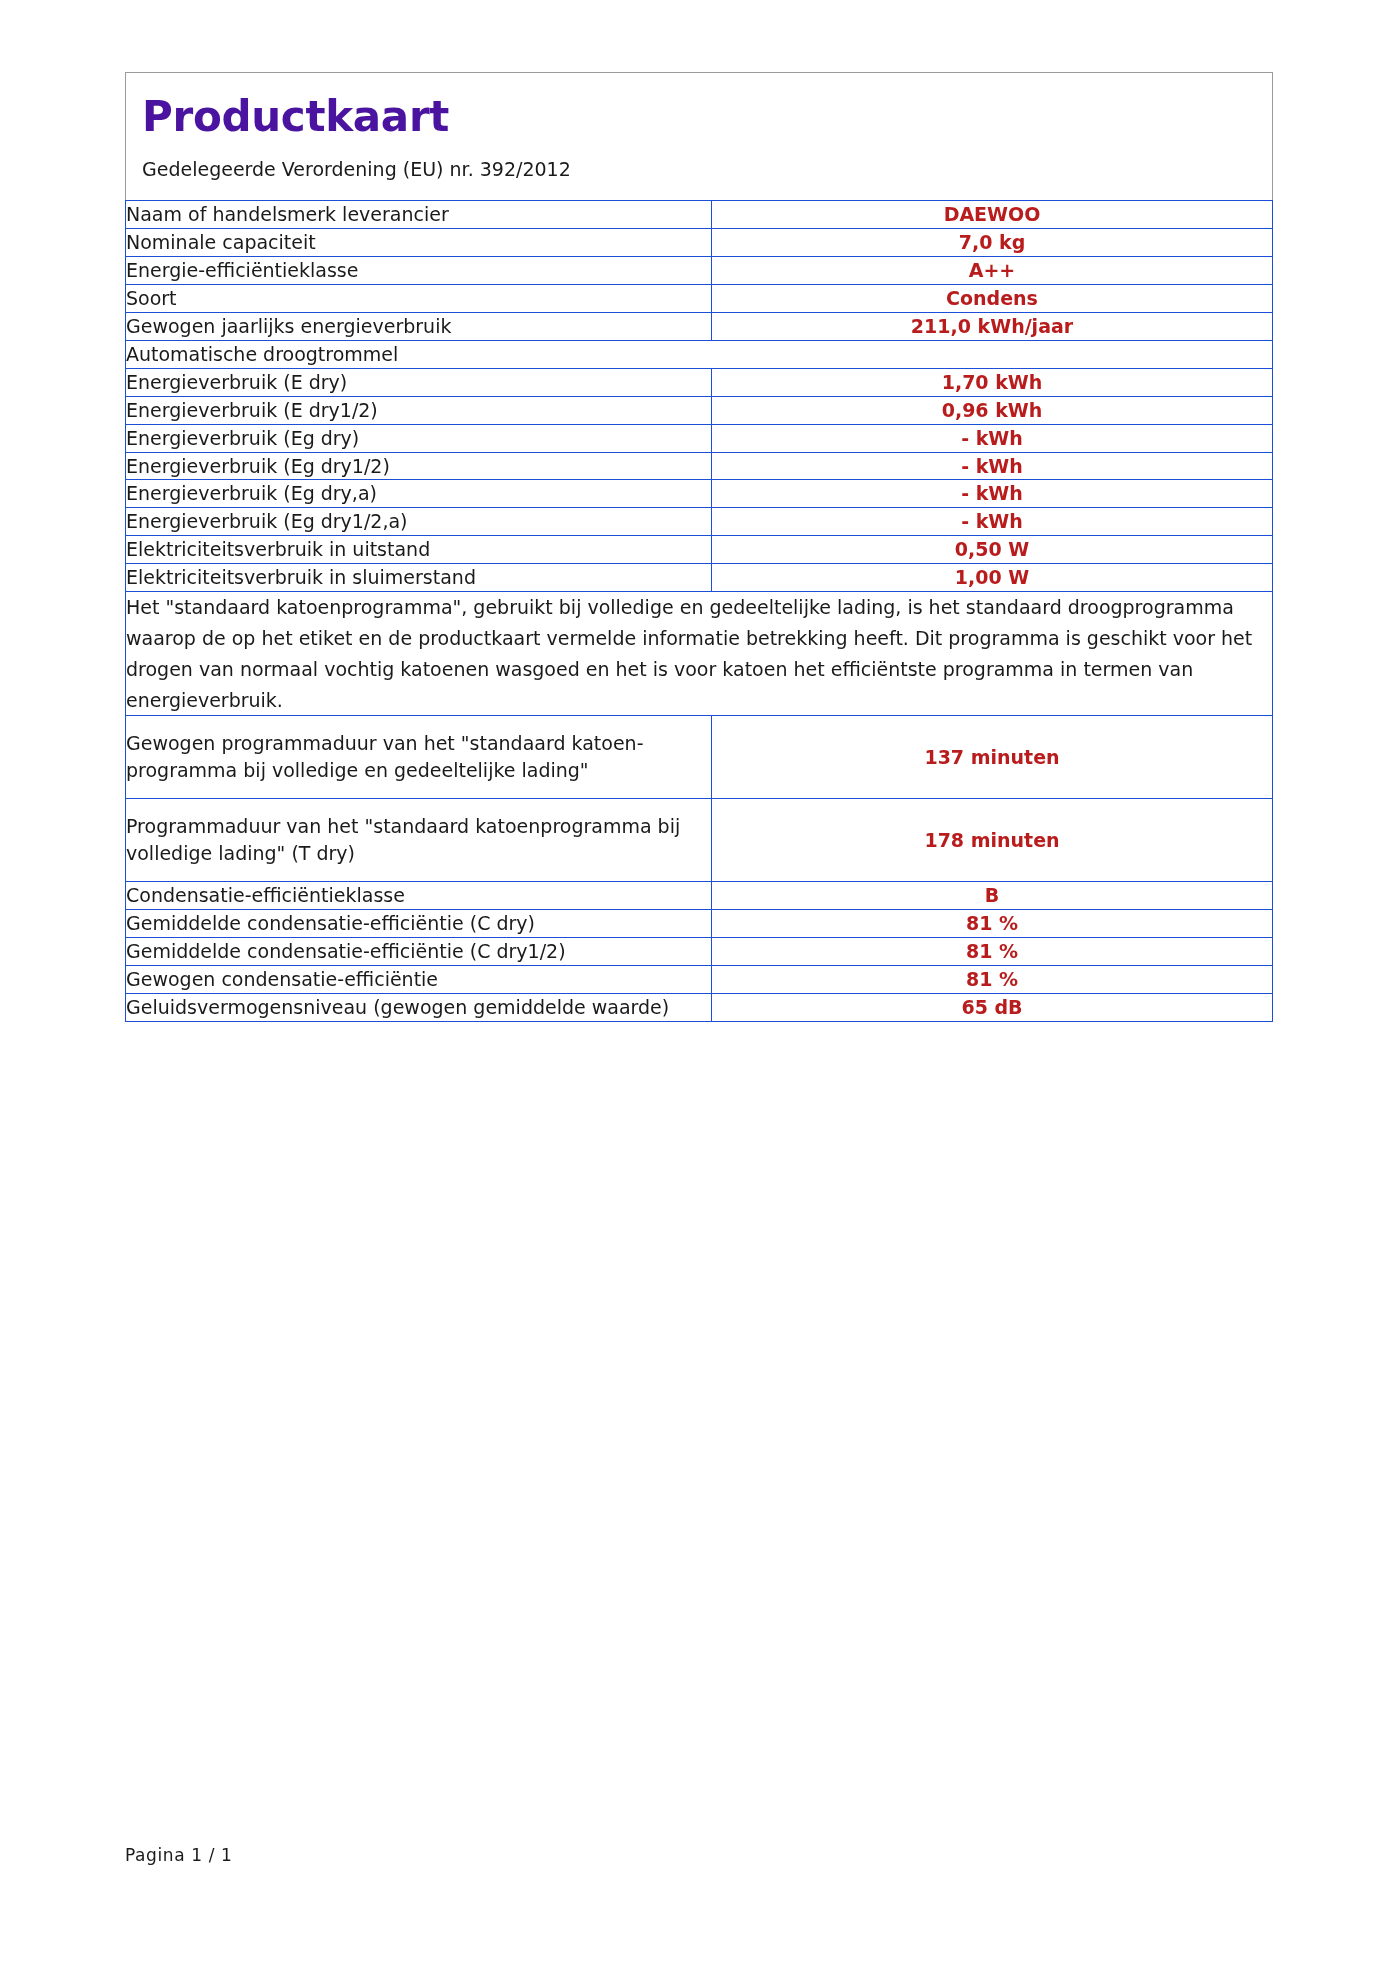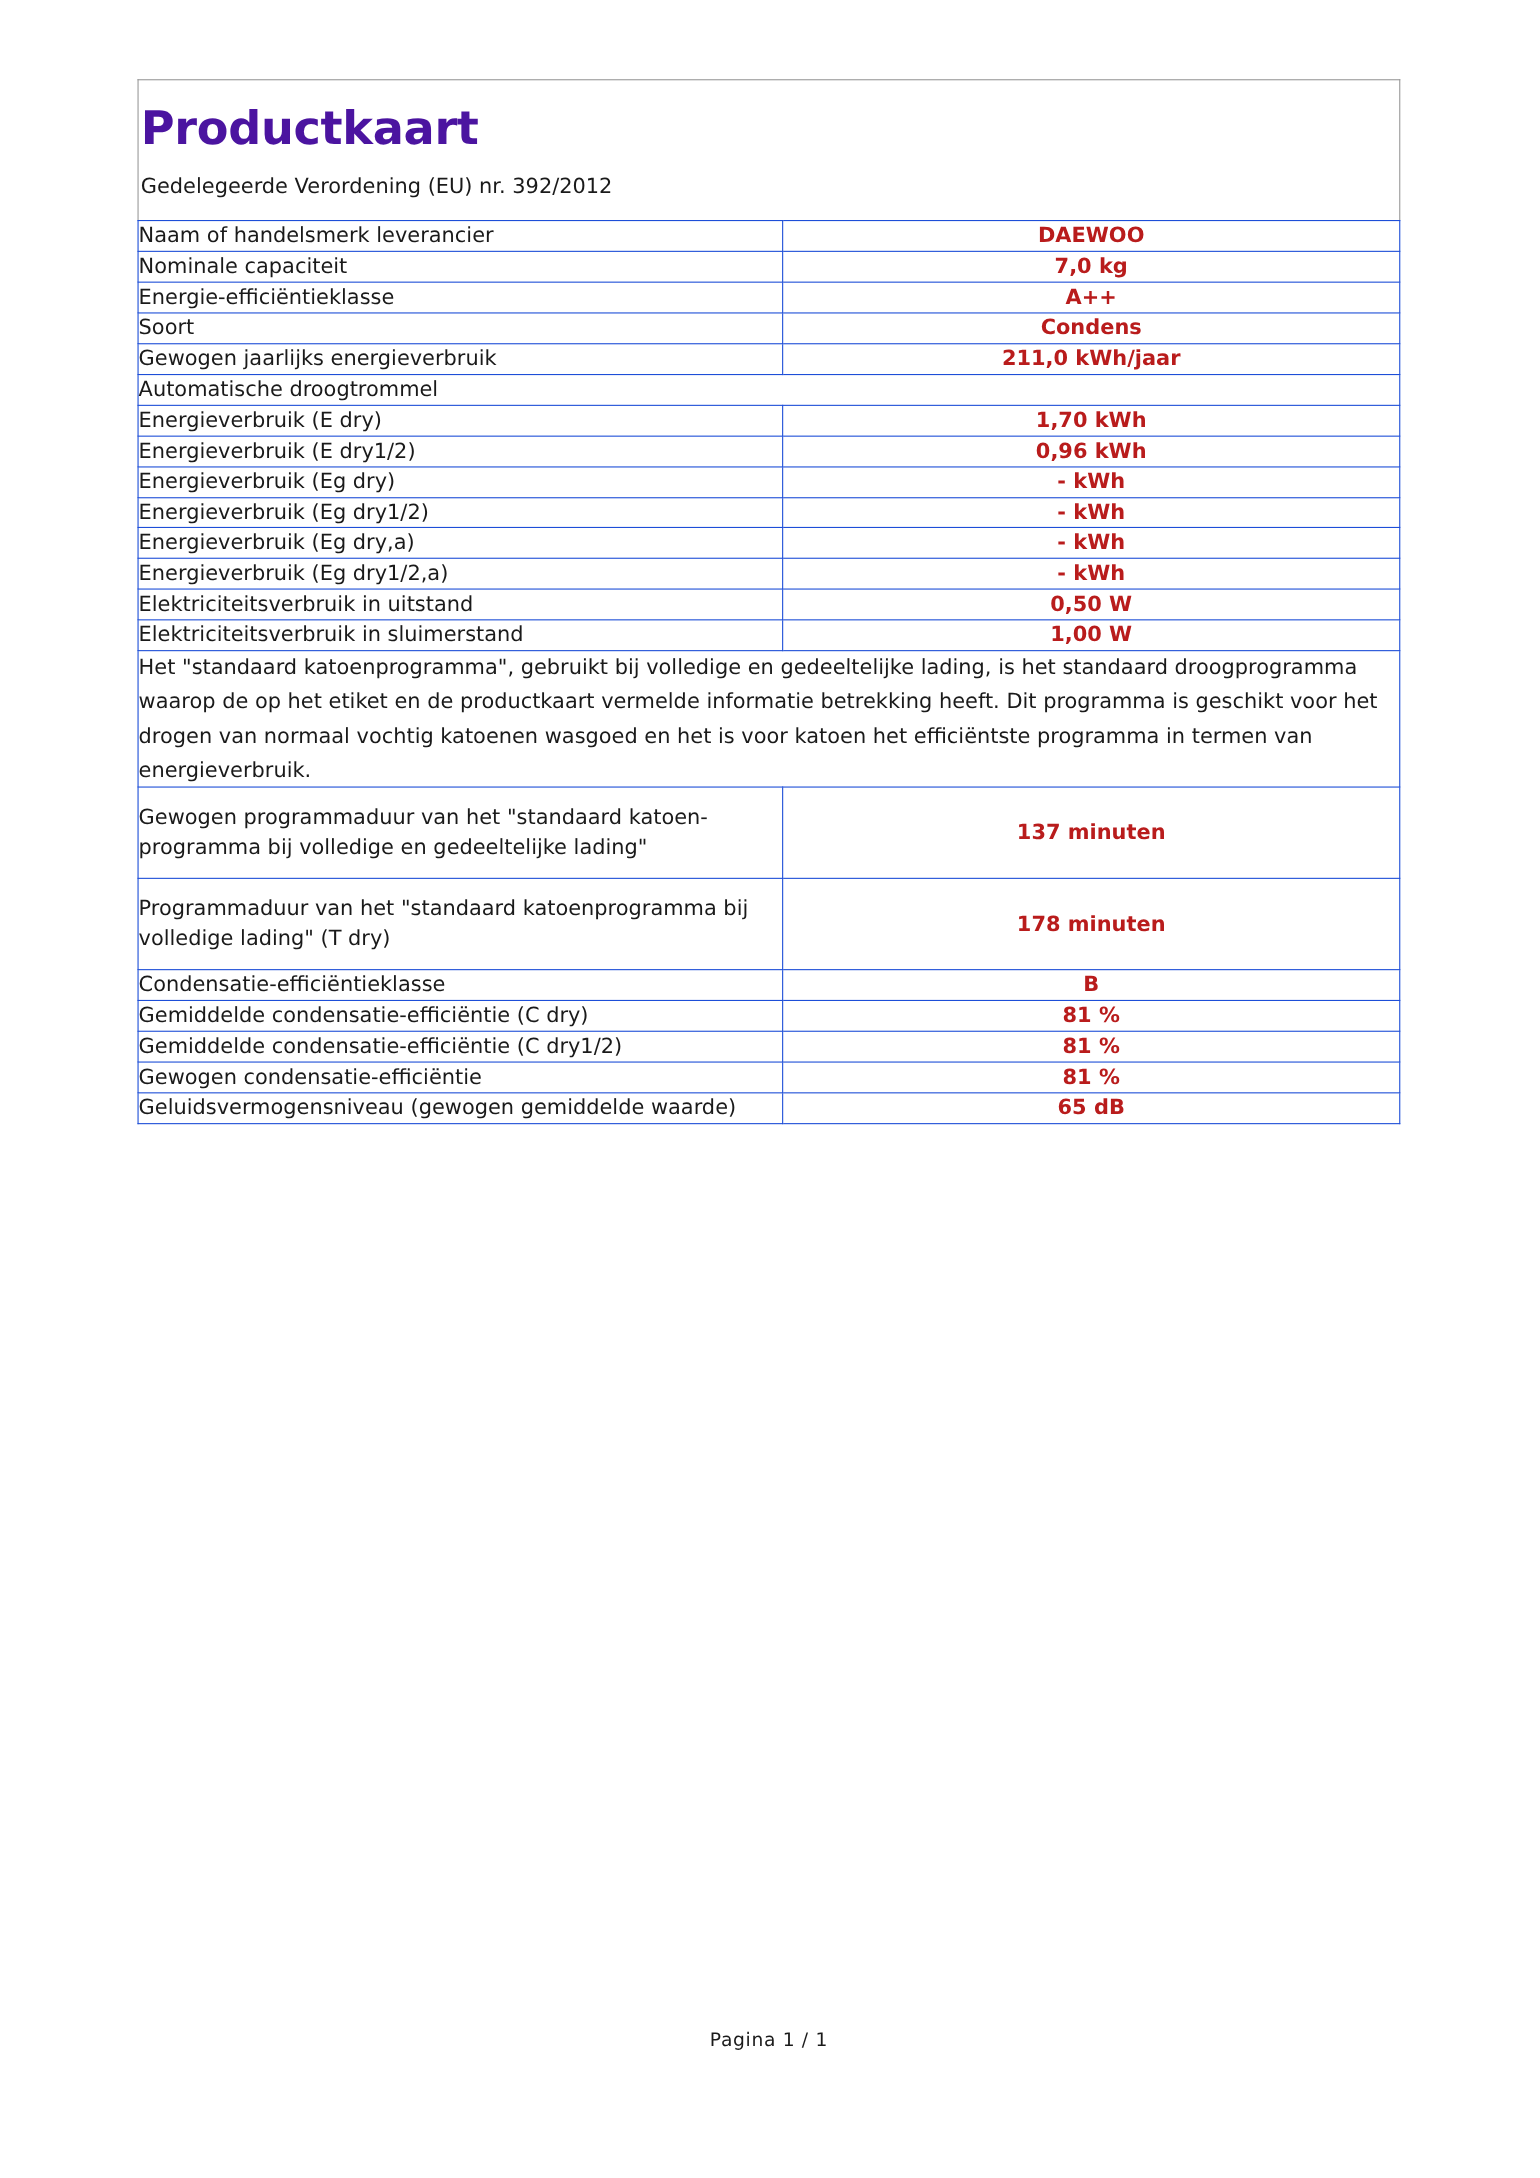--- a/index.html
+++ b/index.html
@@ -27,21 +27,21 @@
     position: absolute;
     left: 125px;
     top: 72px;
     width: 1148px;
   }
 
   
   .header-block {
     border: 1px solid #9a9a9a;
     border-bottom: none;
-    padding: 22px 18px 12px 2px;
+    padding: 22px 18px 12px 16px;
     box-sizing: border-box;
   }
   .doc-title {
     font-size: 42px;
     font-weight: bold;
     color: #4B14A0;
     letter-spacing: -0.3px;
     line-height: 1.05;
     margin: 0 0 18px 0;
     font-family: "DejaVu Sans", "Liberation Sans", sans-serif;
@@ -96,21 +96,21 @@
     padding-top: 14px;
     padding-bottom: 14px;
   }
 
   
   .footer {
     position: absolute;
     left: 125px;
     top: 1845px;
     width: 1148px;
-    text-align: center;
+    text-align: left;
     font-size: 17px;
     color: #1a1a1a;
     letter-spacing: 0.6px;
   }
 </style>
 </head>
 <body>
 
 <div class="page">
   <div class="sheet">

